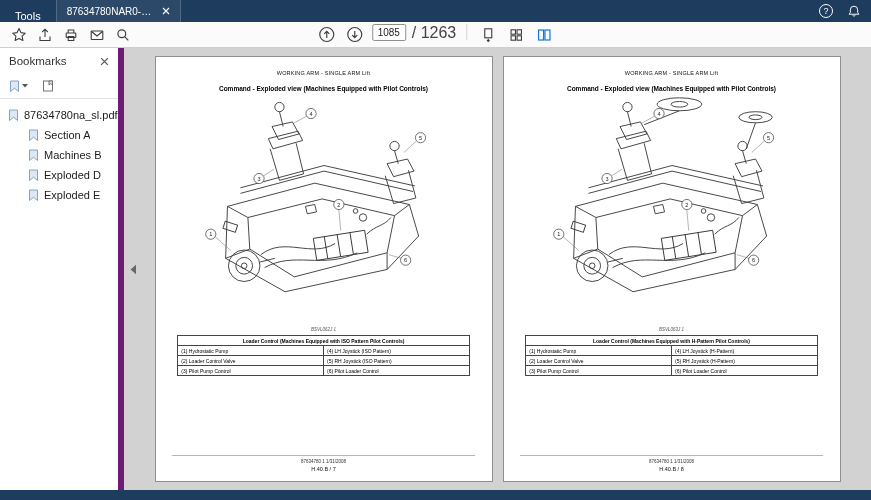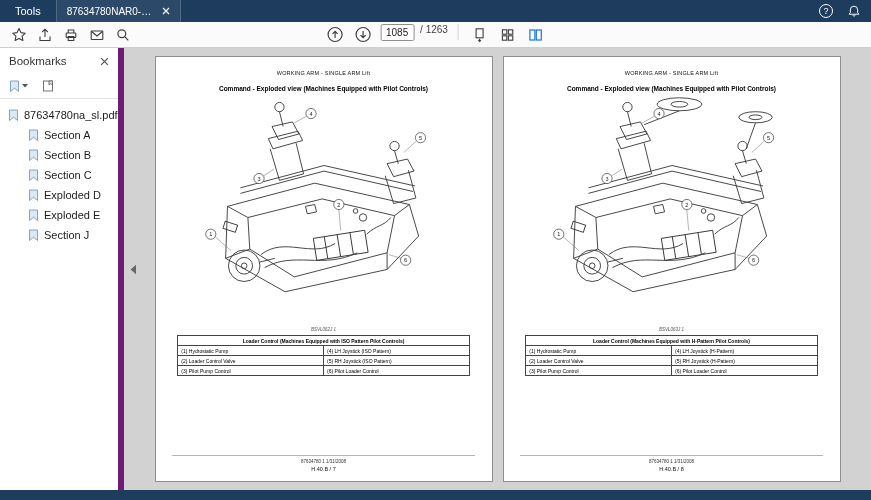--- a/index.html
+++ b/index.html
@@ -1,30 +1,30 @@
 <!DOCTYPE html>
 <html style="--navbar: #1d3c5e; --accent: #1373e6; --content-bg: #d2d2d2; --selection: #cbcbcb;"><head>
 <meta charset="utf-8">
 <style>
 :root{--navbar:#1d3c5e;--accent:#1373e6;--content-bg:#d2d2d2;--selection:#cbcbcb}
 *{margin:0;padding:0;box-sizing:border-box}
 html,body{width:871px;height:500px;overflow:hidden}
 body{font-family:"Liberation Sans","DejaVu Sans",sans-serif;background:#fff;display:flex;flex-direction:column}
 .titlebar{height:22px;background:var(--navbar);display:flex;align-items:center;color:#fff;font-size:11px;flex:0 0 auto}
-.tools-tab{padding:0 15px;height:100%;display:flex;align-items:center}
+.tools-tab{padding:0 15px;height:100%;display:flex;align-items:flex-end}
 .doc-tab{height:100%;display:flex;align-items:center;gap:8px;padding:0 10px;background:rgba(255,255,255,.07);border-left:1px solid rgba(255,255,255,.18);border-right:1px solid rgba(255,255,255,.18);max-width:125px}
 .doc-tab .label{white-space:nowrap;overflow:hidden;text-overflow:ellipsis;font-size:10px}
 .titlebar .right{margin-left:auto;display:flex;align-items:center;gap:14px;padding-right:10px}
 .help-circle{width:14px;height:14px;border:1px solid #fff;border-radius:50%;font-size:9px;display:flex;align-items:center;justify-content:center}
 .toolbar{height:26px;background:#fbfbfb;border-bottom:1px solid #cfcfcf;display:flex;align-items:center;position:relative;padding:0 8px;flex:0 0 auto}
 .tb-group{display:flex;align-items:center;gap:4px}
 .icon-btn{width:22px;height:22px;display:flex;align-items:center;justify-content:center;color:#3d3d3d}
 .tb-center{position:absolute;left:50%;transform:translateX(-50%);display:flex;align-items:flex-start;gap:6px}
 .page-input{width:34px;height:17px;border:1px solid #8f8f8f;border-radius:2px;font-size:10px;text-align:center;font-family:inherit;color:#222;background:#fff}
-.page-total{font-size:10px;color:#444;white-space:nowrap}
+.page-total{font-size:16px;color:#444;white-space:nowrap}
 .vsep{width:1px;height:16px;background:#d4d4d4;margin:0 4px}
 .tb-right{margin-left:auto;margin-right:-7px}
 .account-dot{width:20px;height:20px;border-radius:50%;background:var(--accent)}
 .main{flex:1;display:flex;min-height:0}
 .sidebar{width:124px;background:#fff;border-right:6px solid #701a75;display:flex;flex-direction:column;flex:0 0 auto}
 .sb-head{height:26px;display:flex;align-items:center;padding:0 9px;font-size:11.5px;color:#333}
 .sb-close{margin-left:auto;color:#555;display:flex}
 .sb-tools{height:25px;display:flex;align-items:center;gap:14px;padding:0 9px;border-bottom:1px solid #e3e3e3;color:#555}
 .sb-tree{padding-top:6px;font-size:11px;color:#1c1c1c;overflow:hidden}
 .bm-row{height:20px;display:flex;align-items:center;gap:5px;padding-left:8px;white-space:nowrap}
@@ -238,53 +238,37 @@
             </svg>
           </span>
         <span class="bm-label">Section A</span>
       </div>
       <div class="bm-row child">
         <span class="bm-ic">
             <svg width="11" height="12" viewBox="0 0 11 12">
               <path d="M1.5 1 h8 v10.5 L5.5 8.2 1.5 11.5 Z" fill="#dce9f5" stroke="#6b8fb3" stroke-width=".8"></path>
             </svg>
           </span>
-        <span class="bm-label">Section B</span>
+        <span class="bm-label">Machines B</span>
       </div>
       <div class="bm-row child">
         <span class="bm-ic">
             <svg width="11" height="12" viewBox="0 0 11 12">
               <path d="M1.5 1 h8 v10.5 L5.5 8.2 1.5 11.5 Z" fill="#dce9f5" stroke="#6b8fb3" stroke-width=".8"></path>
             </svg>
           </span>
-        <span class="bm-label">Section C</span>
+        <span class="bm-label">Exploded D</span>
       </div>
       <div class="bm-row child">
         <span class="bm-ic">
             <svg width="11" height="12" viewBox="0 0 11 12">
               <path d="M1.5 1 h8 v10.5 L5.5 8.2 1.5 11.5 Z" fill="#dce9f5" stroke="#6b8fb3" stroke-width=".8"></path>
             </svg>
           </span>
-        <span class="bm-label">Exploded D</span>
-      </div>
-      <div class="bm-row child">
-        <span class="bm-ic">
-            <svg width="11" height="12" viewBox="0 0 11 12">
-              <path d="M1.5 1 h8 v10.5 L5.5 8.2 1.5 11.5 Z" fill="#dce9f5" stroke="#6b8fb3" stroke-width=".8"></path>
-            </svg>
-          </span>
         <span class="bm-label">Exploded E</span>
-      </div>
-      <div class="bm-row child">
-        <span class="bm-ic">
-            <svg width="11" height="12" viewBox="0 0 11 12">
-              <path d="M1.5 1 h8 v10.5 L5.5 8.2 1.5 11.5 Z" fill="#dce9f5" stroke="#6b8fb3" stroke-width=".8"></path>
-            </svg>
-          </span>
-        <span class="bm-label">Section J</span>
       </div>
     </div>
   </div>
 
   <div class="content">
     <span class="collapse-btn">
       <svg width="8" height="11" viewBox="0 0 8 11">
           <path d="M7 .8 L1.6 5.5 7 10.2 Z" fill="#666"></path>
         </svg>
     </span>

